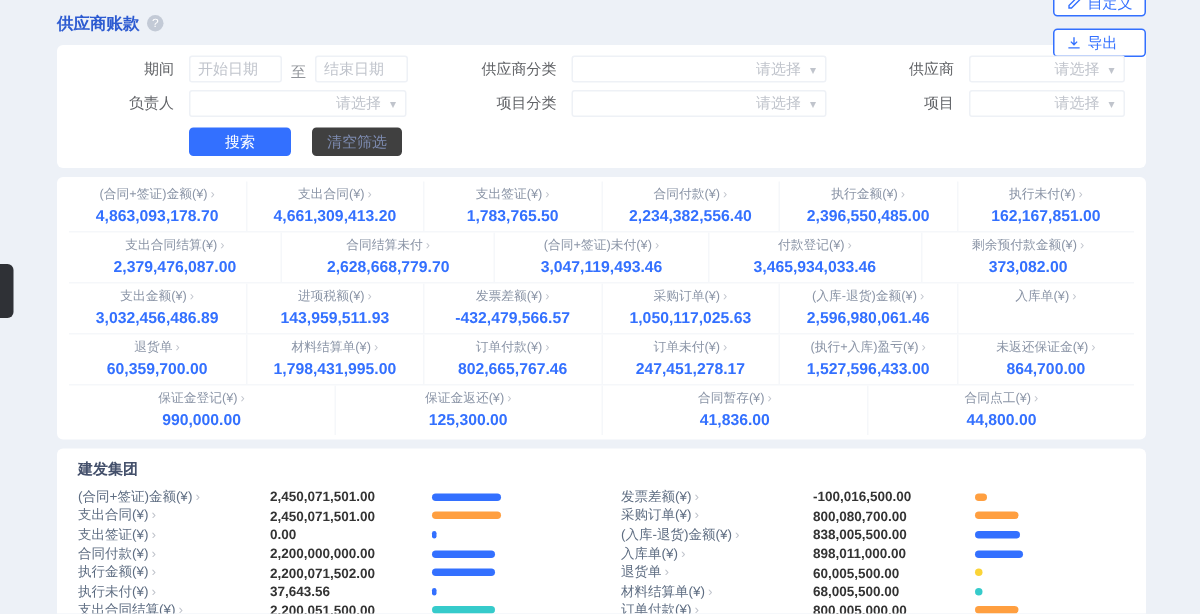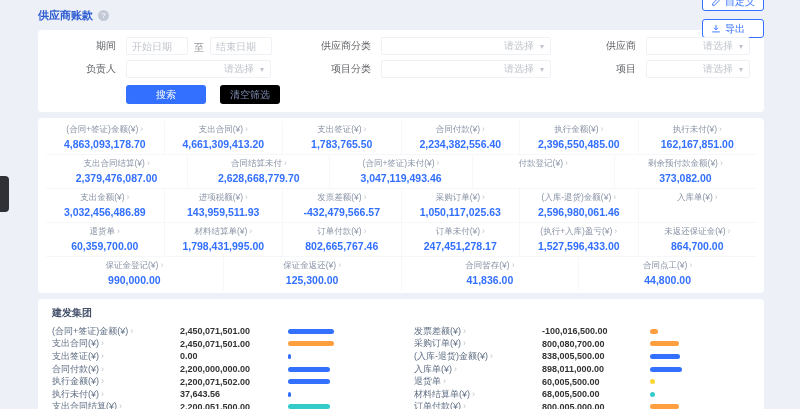--- a/index.html
+++ b/index.html
@@ -23,22 +23,22 @@
   .date-range{display:flex;align-items:flex-end;height:18px;font-size:10px;}
   .date-input{width:62px;height:18px;border:1px solid #eef1f6;border-radius:2px;font-size:10px;padding:0 5px;color:#606266;font-family:inherit;background:#fff;}
   .date-input::placeholder{color:#c0c4cc;}
   .to{margin:0 6px;color:#909399;font-size:10px;}
   .select{display:flex;align-items:center;justify-content:flex-end;height:18px;border:1px solid #eef1f6;border-radius:2px;padding:0 6px;font-size:10px;cursor:pointer;background:#fff;}
   .g2 .select{width:170px;}
   .g3 .select{width:100%;}
   .ph{color:#c0c4cc;}
   .caret{color:#c0c4cc;font-size:8px;margin-left:6px;}
   .btn-row{display:flex;align-items:center;margin-left:74px;margin-top:7px;}
-  .primary-btn{width:80px;height:19px;background:#3370ff;border:none;border-radius:3px;color:#fff;font-size:10px;cursor:pointer;font-family:inherit;}
-  .text-btn{margin-left:14px;background:#000000;border:none;border-radius:3px;height:19px;padding:0 10px;color:#7d8bb0;font-size:10px;cursor:pointer;font-family:Liberation Mono, monospace;}
+  .primary-btn{width:68px;height:19px;background:#3370ff;border:none;border-radius:3px;color:#fff;font-size:10px;cursor:pointer;font-family:inherit;}
+  .text-btn{margin-left:14px;background:#404040;border:none;border-radius:3px;height:19px;padding:0 10px;color:#7d8bb0;font-size:10px;cursor:pointer;font-family:Liberation Mono, monospace;}
   .stats-card{padding:3px 8px;margin-bottom:6px;}
   .stat-row{display:flex;}
   .stat-row + .stat-row{border-top:1px solid #f5f7fa;}
   .stat-cell{flex:1;text-align:center;padding:3px 2px 4px;cursor:pointer;min-width:0;}
   .stat-cell + .stat-cell{border-left:1px solid #f5f7fa;}
   .stat-label{font-size:8.5px;color:#8a94a6;white-space:nowrap;overflow:hidden;}
   .chev{color:#c0c4cc;margin-left:2px;}
   .stat-value{font-size:10.5px;font-weight:bold;color:#3370ff;margin-top:2px;white-space:nowrap;}
   .group-card{padding:7px 14px;height:200px;}
   .group-title{font-size:10px;font-weight:bold;color:#44506b;margin-bottom:5px;}
@@ -167,20 +167,21 @@
         <div class="stat-cell">
           <div class="stat-label">合同结算未付<span class="chev">›</span></div>
           <div class="stat-value">2,628,668,779.70</div>
         </div>
         <div class="stat-cell">
           <div class="stat-label">(合同+签证)未付(¥)<span class="chev">›</span></div>
           <div class="stat-value">3,047,119,493.46</div>
         </div>
         <div class="stat-cell">
           <div class="stat-label">付款登记(¥)<span class="chev">›</span></div>
+          <div class="stat-value">3,465,934,033.46</div>
         </div>
         <div class="stat-cell">
           <div class="stat-label">剩余预付款金额(¥)<span class="chev">›</span></div>
           <div class="stat-value">373,082.00</div>
         </div>
       </div>
       <div class="stat-row">
         <div class="stat-cell">
           <div class="stat-label">支出金额(¥)<span class="chev">›</span></div>
           <div class="stat-value">3,032,456,486.89</div>

